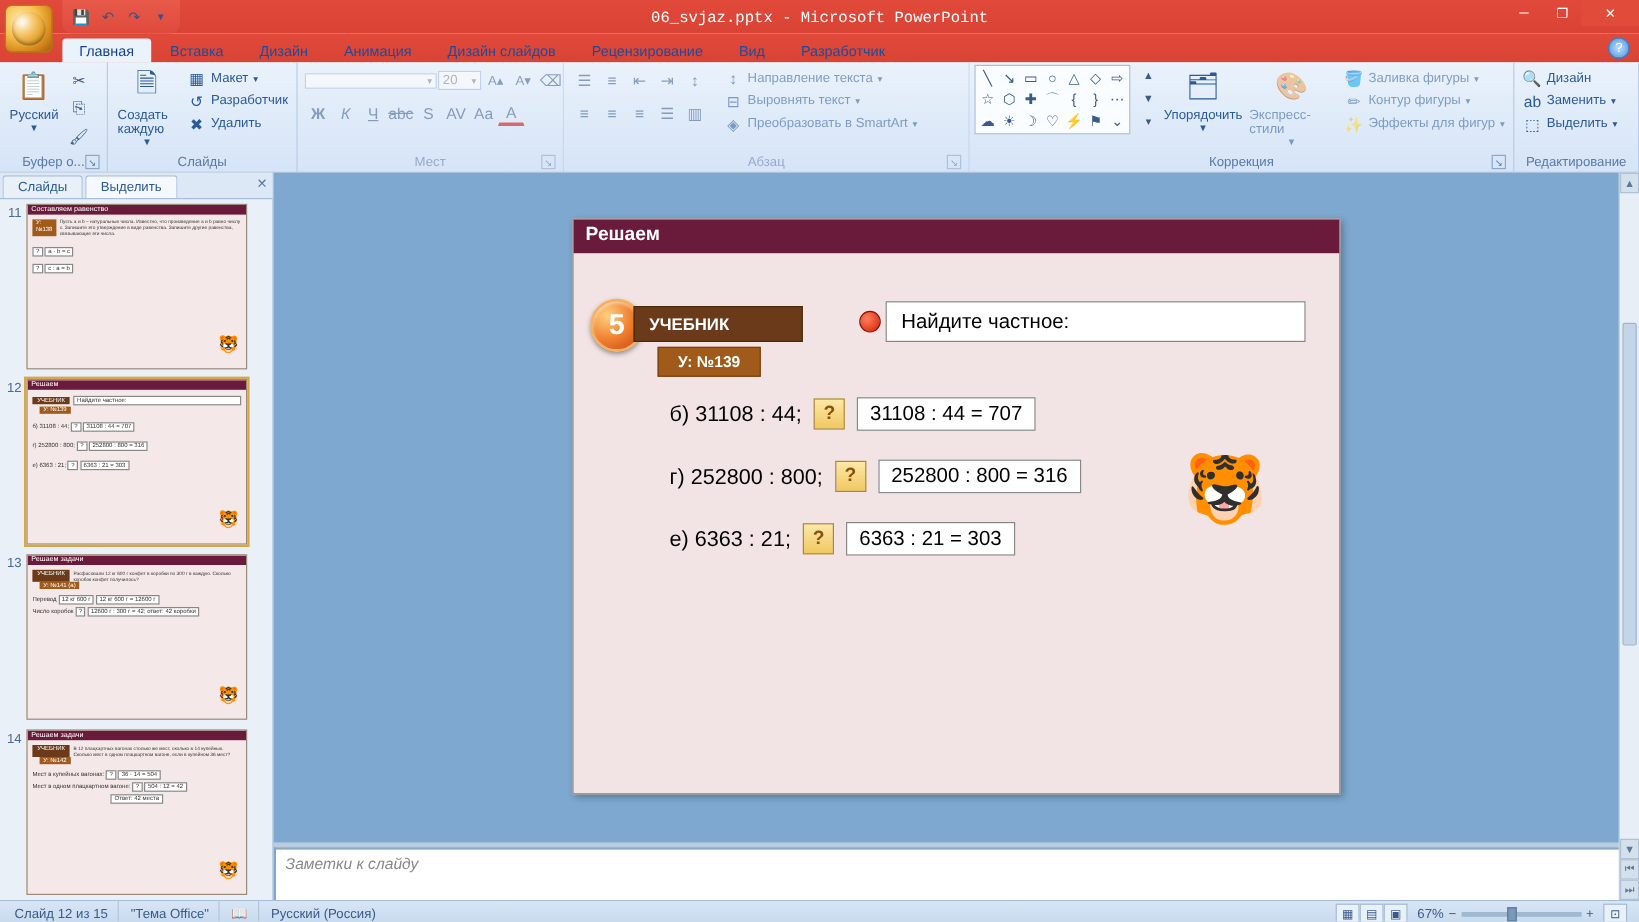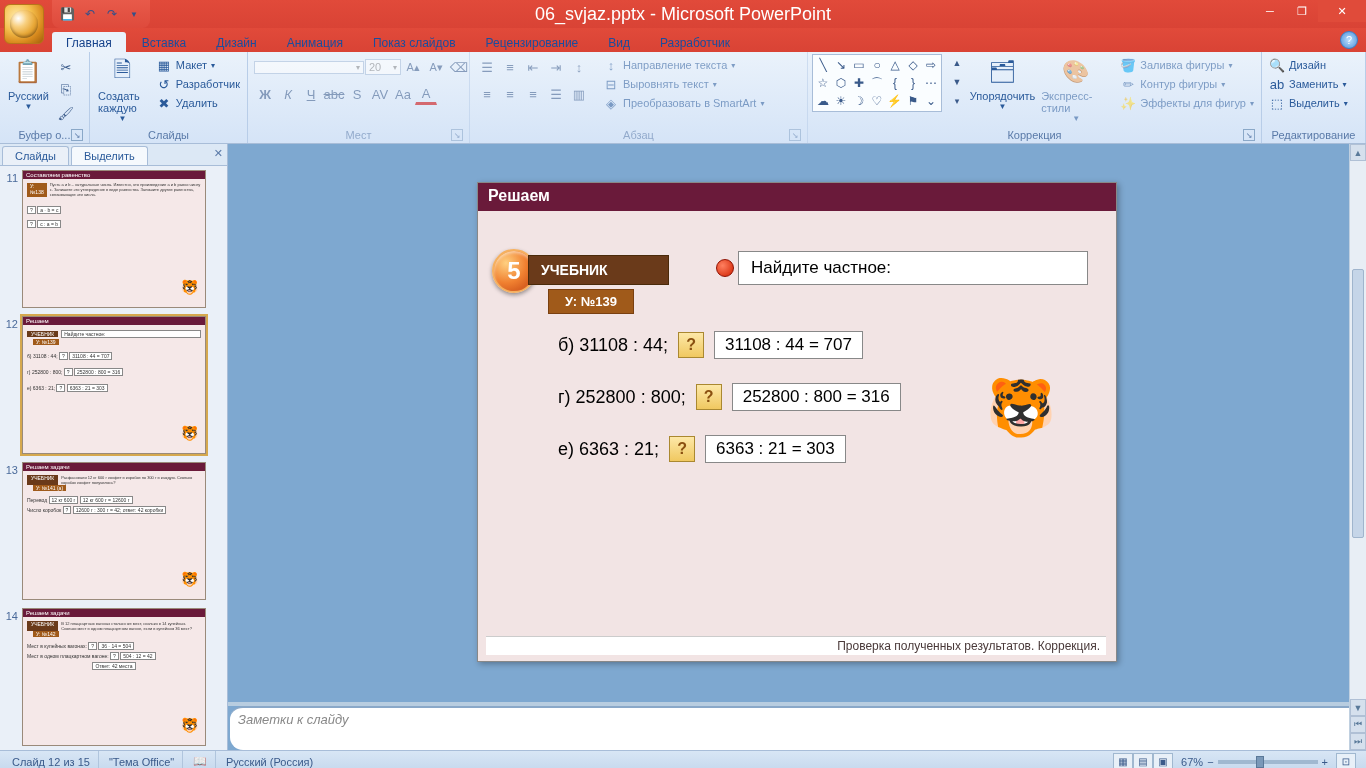--- a/index.html
+++ b/index.html
@@ -4,21 +4,21 @@
 <style>
 * { margin: 0; padding: 0; box-sizing: border-box; font-family: "Segoe UI", Tahoma, sans-serif; }
 body { width: 1366px; height: 768px; overflow: hidden; background: #fff; }
 
 
 .titlebar { height: 28px; background: linear-gradient(#e14a3a, #d94335); display: flex; align-items: center; color: #fff; font-size: 12px; position: relative; }
 .orb { width: 40px; height: 40px; background: radial-gradient(circle at 30% 30%, #ffe9a8, #f5c04e 40%, #d98b1e 70%, #a05f0a); border-radius: 6px; border: 1px solid #b8751a; position: absolute; left: 4px; top: 4px; z-index: 10; display:flex; align-items:center; justify-content:center;}
 .orb-inner { width:28px; height:28px; border-radius:50%; background: radial-gradient(circle at 30% 30%, #fff, #f8d080 30%, #e8a838 60%, #b86f0f); box-shadow: inset 0 -2px 3px rgba(0,0,0,0.3);}
 .qat { margin-left: 52px; display: flex; gap: 6px; align-items: center; height: 100%; padding: 0 8px; background: linear-gradient(#e85a4a, #de4a3c); border-radius: 0 0 8px 8px;}
 .qat-btn { width: 16px; height: 16px; display: flex; align-items: center; justify-content: center; color: #35508a; font-size: 12px; cursor: pointer; }
-.title-text { position: absolute; left: 50%; transform: translateX(-50%); font-size: 18px; }
+.title-text { position: absolute; left: 50%; transform: translateX(-50%); font-size: 13px; font-family: Liberation Mono, monospace; }
 .win-controls { position: absolute; right: 0; top: 0; display: flex; height: 22px; }
 .win-btn { width: 32px; display: flex; align-items: center; justify-content: center; font-size: 11px; color: #fff; }
 .win-btn.close { width: 48px; background: #e04b3a; }
 
 
 .tabstrip { height: 24px; background: linear-gradient(#e14a3a, #d94335); display: flex; align-items: flex-end; padding-left: 52px; gap: 2px; }
 .tab { padding: 4px 14px 2px; font-size: 12px; color: #15428b; cursor: pointer; border-radius: 3px 3px 0 0; }
 .tab.active { background: #eaf2fb; }
 .tab:not(.active) { color: #1a4d9e; }
 .help-btn { margin-left: auto; margin-right: 8px; width: 18px; height: 18px; border-radius: 50%; background: radial-gradient(#bde0ff, #4a8fd8); color: #fff; font-size: 11px; display:flex; align-items:center; justify-content:center; align-self:center; border:1px solid #3a7fc8;}
@@ -68,21 +68,21 @@
 .ref-bar { position: absolute; left: 70px; top: 78px; background: #a05a1a; color: #fff; padding: 4px 16px; font-size: 13px; font-weight: bold; border: 1px solid #7a4010;}
 .red-dot { position:absolute; left: 238px; top: 48px; width: 18px; height:18px; border-radius:50%; background: radial-gradient(circle at 35% 35%, #ff8060, #d02000); border:1px solid #901000;}
 .task-box { position: absolute; left: 260px; top: 40px; background: #fff; border: 1px solid #888; padding: 6px 12px; font-size: 17px; width: 350px;}
 .problem { margin: 16px 0 24px 60px; font-size: 18px; display: flex; align-items: center; gap: 10px;}
 .q-btn { width: 26px; height: 26px; border: 1px solid #aa8830; background: linear-gradient(#fde8a8, #f0c860); display: flex; align-items: center; justify-content: center; font-weight: bold; color: #8a5010; font-size: 16px;}
 .answer { border: 1px solid #888; background: #fff; padding: 3px 10px; font-size: 17px;}
 .problems-wrap { margin-top: 110px;}
 .tiger { position: absolute; right: 60px; bottom: 56px; font-size: 56px; }
 .footer-text { position: absolute; right: 10px; bottom: 6px; font-size: 12px; color: #4a3a3a; background: #fff; padding: 2px 6px; width: 620px; text-align: right; border-top:1px solid #ccc;}
 
-.notes { height: 44px; background: #fff; border-top: 2px solid #8aa8c8; padding: 4px 8px; font-size: 13px; color: #888; font-style: italic; margin: 0 2px; border-radius: 13px;}
+.notes { height: 44px; background: #fff; border-top: 2px solid #8aa8c8; padding: 4px 8px; font-size: 13px; color: #888; font-style: italic; margin: 0 2px;}
 .splitter { height: 4px; background: #b8cde0; cursor: ns-resize; }
 
 
 .statusbar { height: 22px; background: linear-gradient(#d8e6f5, #c5d8ed); border-top: 1px solid #a8bdd8; display: flex; align-items: center; font-size: 11px; color: #3a5a8a; padding: 0 4px; gap: 2px;}
 .status-cell { padding: 0 8px; border-right: 1px solid #b0c5dd; height: 100%; display: flex; align-items: center; gap: 4px;}
 .view-btns { margin-left: auto; display: flex; gap: 0; }
 .view-btn { width: 20px; height: 18px; border: 1px solid #a0b8d0; display:flex; align-items:center; justify-content:center; font-size:10px; background:#e8f0f8;}
 .zoom { display: flex; align-items: center; gap: 4px; margin: 0 6px;}
 .slider { width: 100px; height: 4px; background: #a0b8d0; position: relative; }
 .slider-thumb { position: absolute; left: 38%; top: -4px; width: 8px; height: 12px; background: #7a98b8; border: 1px solid #5a7898;}
@@ -111,21 +111,21 @@
     <div class="win-btn">❐</div>
     <div class="win-btn close">✕</div>
   </div>
 </div>
 
 <div class="tabstrip">
   <div class="tab active">Главная</div>
   <div class="tab">Вставка</div>
   <div class="tab">Дизайн</div>
   <div class="tab">Анимация</div>
-  <div class="tab">Показ слайдов</div>
+  <div class="tab">Дизайн слайдов</div>
   <div class="tab">Рецензирование</div>
   <div class="tab">Вид</div>
   <div class="tab">Разработчик</div>
   <div class="help-btn">?</div>
 </div>
 
 <div class="ribbon">
 
   <div class="group" style="width:90px;">
     <div class="group-body">
@@ -425,21 +425,20 @@
               <div class="answer">252800 : 800 = 316</div>
             </div>
             <div class="problem">
               <span>е) 6363 : 21;</span>
               <div class="q-btn">?</div>
               <div class="answer">6363 : 21 = 303</div>
             </div>
           </div>
           <div class="tiger">🐯</div>
         </div>
-        <div class="footer-text">Проверка полученных результатов. Коррекция.</div>
       </div>
     </div>
     <div class="scrollbar-v">
       <div class="sb-btn">▲</div>
       <div class="sb-track">
           <div class="sb-thumb"></div>
         </div>
       <div class="sb-btn">▼</div>
       <div class="sb-btn">⏮</div>
       <div class="sb-btn">⏭</div>

